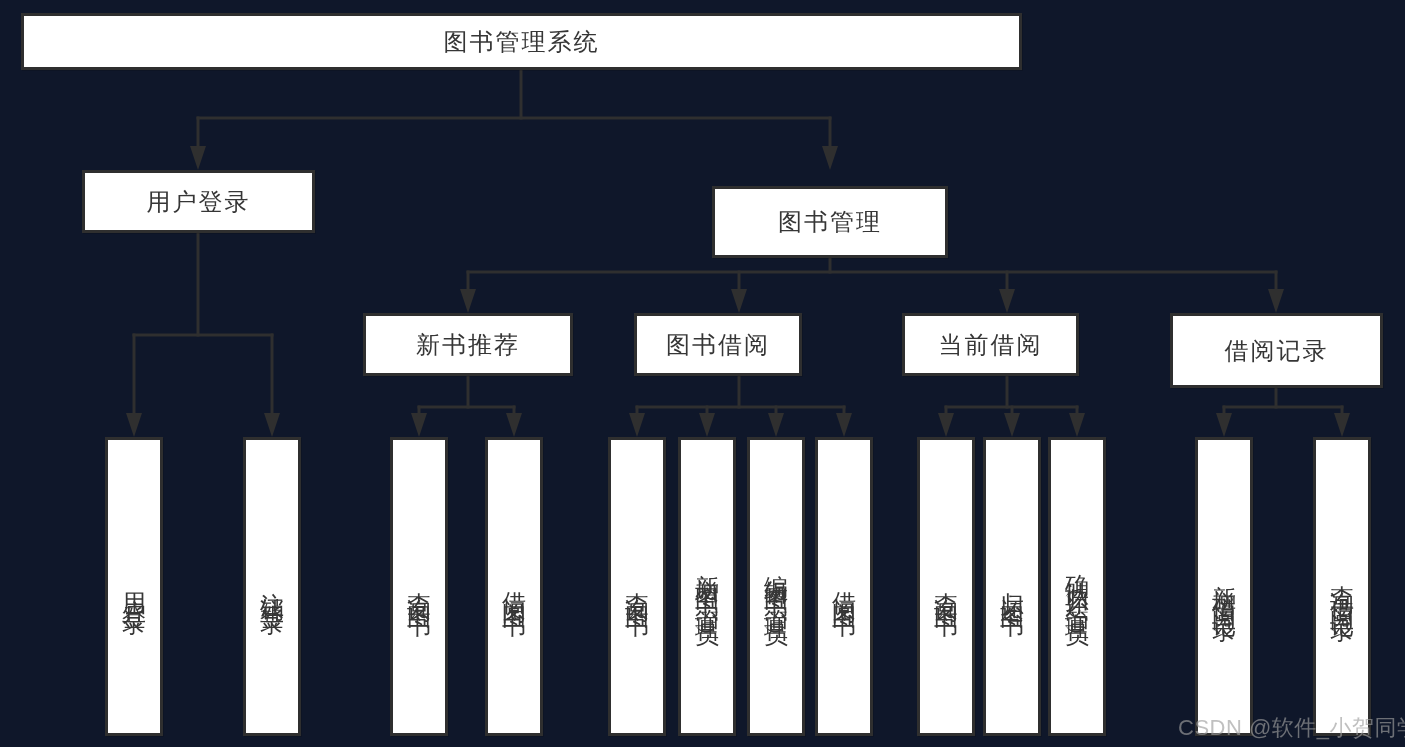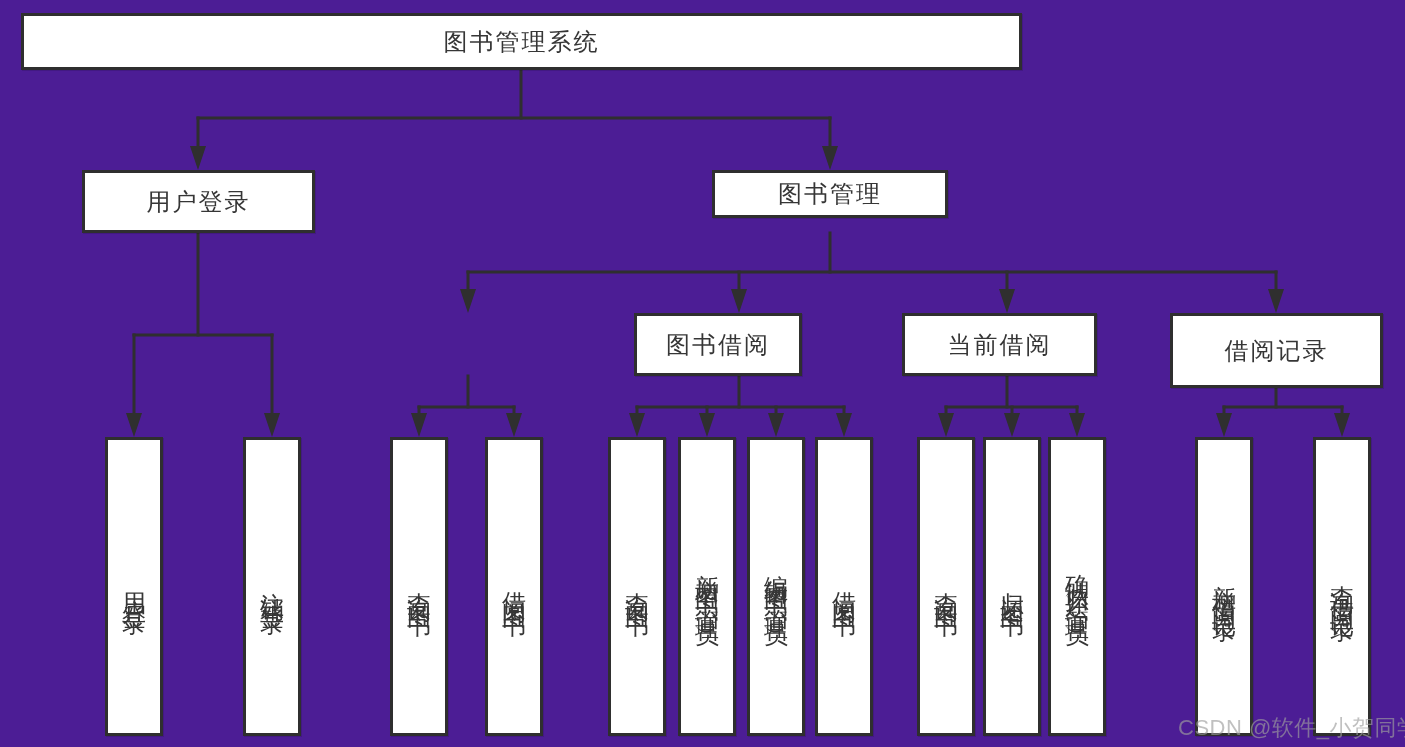--- a/index.html
+++ b/index.html
@@ -1,19 +1,19 @@
 <!DOCTYPE html>
 <html><head>
 <meta charset="utf-8">
 <style>
   html,body{margin:0;padding:0;background:#ffffff;}
   .canvas{
     position:relative;
     width:1405px;height:747px;
-    background:#4c1d95;
+    background:#0f172a;
     font-family:"Liberation Sans","DejaVu Sans",sans-serif;
     color:#363636;
     overflow:hidden;
   }
   .connectors{position:absolute;left:0;top:0;z-index:0;}
   .node{
     position:absolute;
     box-sizing:border-box;
     border:3px solid #2f2f2f;
     background:#ffffff;
@@ -101,24 +101,25 @@
       <line x1="1224" y1="407" x2="1342" y2="407" stroke="#2f2f2f" stroke-width="3" stroke-linecap="square"></line>
       <line x1="1224" y1="407" x2="1224" y2="417" stroke="#2f2f2f" stroke-width="3" stroke-linecap="square"></line>
       <polygon points="1216,413 1232,413 1224,437" fill="#2f2f2f"></polygon>
       <line x1="1342" y1="407" x2="1342" y2="417" stroke="#2f2f2f" stroke-width="3" stroke-linecap="square"></line>
       <polygon points="1334,413 1350,413 1342,437" fill="#2f2f2f"></polygon>
     </svg>
 
   <div class="node h" style="left:21px;top:13px;width:1001px;height:57px">图书管理系统</div>
 
   <div class="node h" style="left:82px;top:170px;width:233px;height:63px">用户登录</div>
-  <div class="node h" style="left:712px;top:170px;width:236px;height:48px">图书管理</div>
+  <div class="node h" style="left:712px;top:186px;width:236px;height:72px">图书管理</div>
 
+  <div class="node h" style="left:363px;top:313px;width:210px;height:63px">新书推荐</div>
   <div class="node h" style="left:634px;top:313px;width:168px;height:63px">图书借阅</div>
-  <div class="node h" style="left:902px;top:313px;width:195px;height:63px">当前借阅</div>
+  <div class="node h" style="left:902px;top:313px;width:177px;height:63px">当前借阅</div>
   <div class="node h" style="left:1170px;top:313px;width:213px;height:75px">借阅记录</div>
 
   <div class="node v" style="left:105px;top:437px;width:58px;height:299px">用户登录</div>
   <div class="node v" style="left:243px;top:437px;width:58px;height:299px">注销登录</div>
 
   <div class="node v" style="left:390px;top:437px;width:58px;height:299px">查询图书</div>
   <div class="node v" style="left:485px;top:437px;width:58px;height:299px">借阅图书</div>
 
   <div class="node v" style="left:608px;top:437px;width:58px;height:299px">查询图书</div>
   <div class="node v" style="left:678px;top:437px;width:58px;height:299px">新增图书（管理员）</div>

